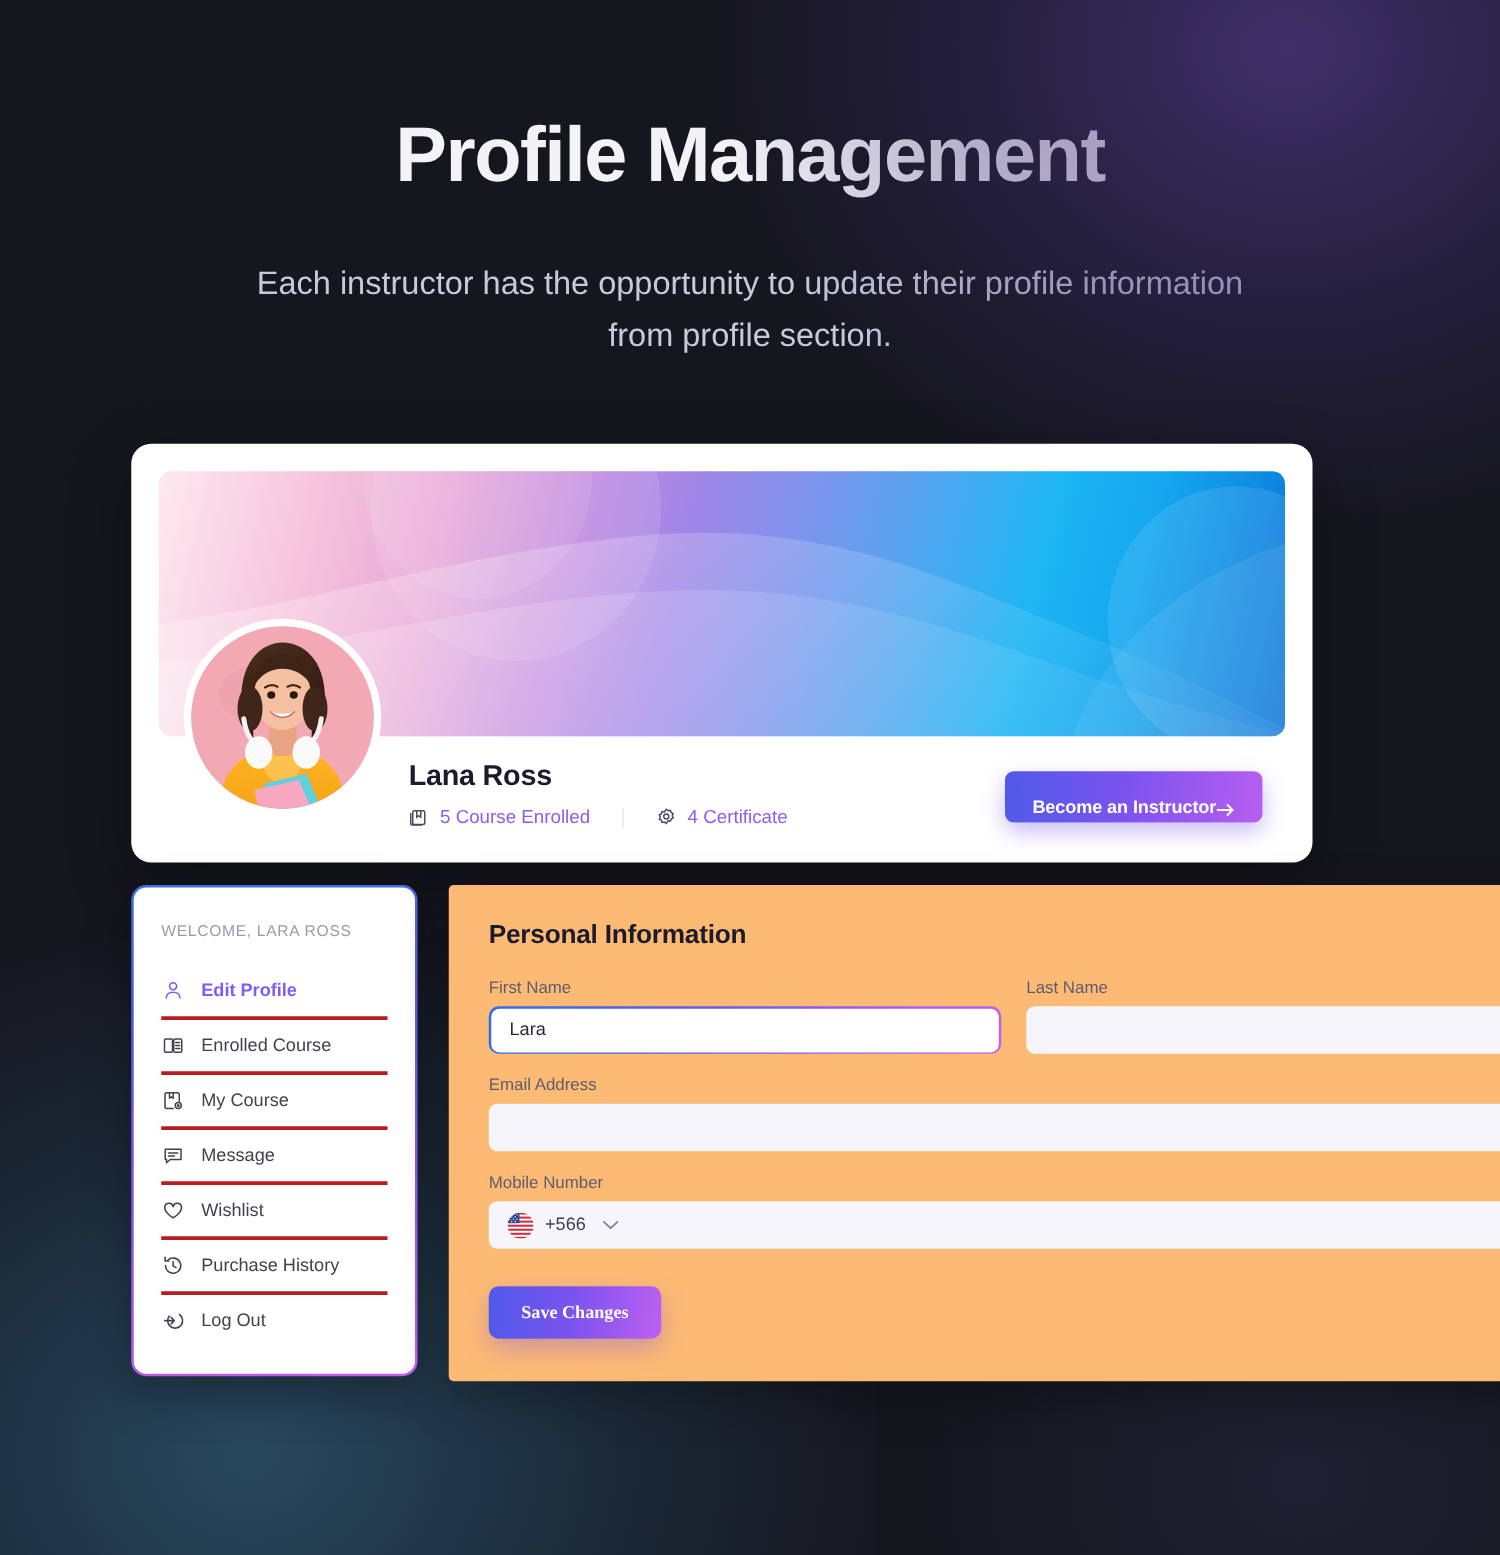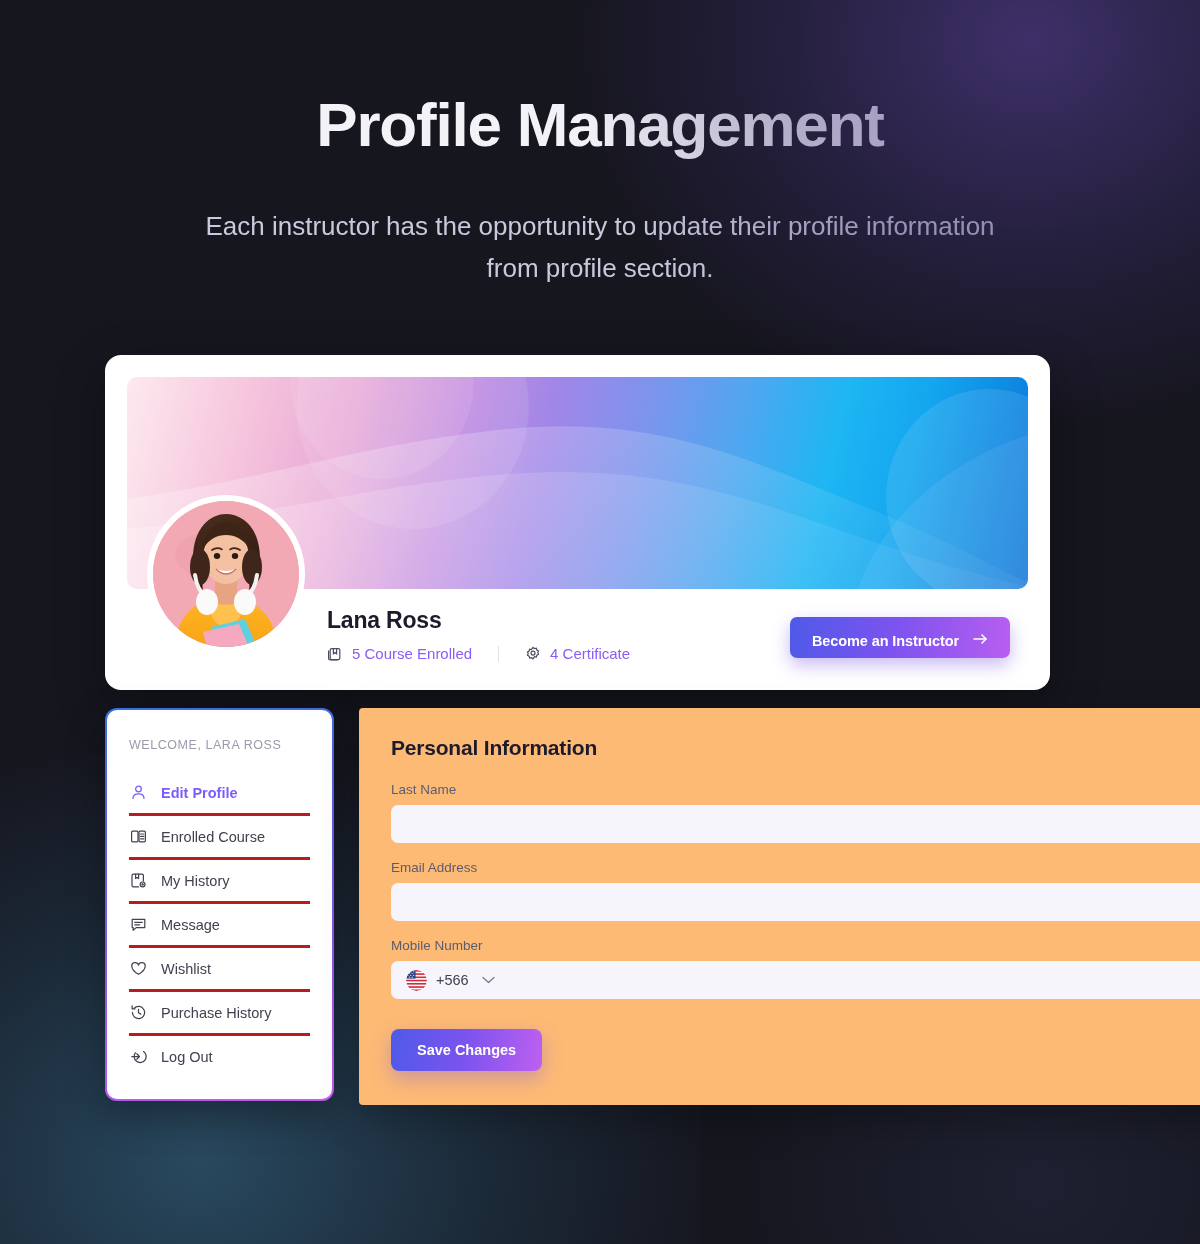--- a/index.html
+++ b/index.html
@@ -152,24 +152,23 @@
   }
   .stat svg { flex: 0 0 auto; }
   .stat-divider {
     width: 1px;
     height: 16px;
     background: #e2e2ec;
   }
 
   .btn-instructor {
     display: inline-flex;
-    align-items: flex-start;
-    gap: 14px;
+    align-items: flex-end;
     height: 41px;
-    padding: 16px 22px;
+    padding: 4px 22px;
     border: none;
     border-radius: 7px;
     background: linear-gradient(97deg, #4f5ae8 0%, #7d53ef 48%, #b85ef0 100%);
     color: #ffffff;
     font-family: "Liberation Sans", sans-serif;
     font-size: 14.5px;
     font-weight: 700;
     letter-spacing: -0.1px;
     cursor: pointer;
     box-shadow: 0 7px 18px rgba(118,83,233,0.40);
@@ -307,21 +306,21 @@
   .chev { margin-left: 4px; }
 
   .btn-save {
     margin-top: 13px;
     height: 42px;
     padding: 0 26px;
     border: none;
     border-radius: 8px;
     background: linear-gradient(97deg, #4f5ae8 0%, #7d53ef 50%, #bd60f0 100%);
     color: #ffffff;
-    font-family: Liberation Sans, sans-serif;
+    font-family: Liberation Serif, serif;
     font-size: 14.5px;
     font-weight: 700;
     cursor: pointer;
     box-shadow: 0 8px 20px rgba(118,83,233,0.35);
   }
 </style>
 </head>
 <body>
 
 <div class="page">
@@ -477,21 +476,21 @@
 
         <div class="nav-item">
           <span class="ico">
             <svg width="17" height="17" viewBox="0 0 17 17" fill="none" stroke="#41414f" stroke-width="1.2" stroke-linecap="round" stroke-linejoin="round">
               <path d="M13.4 9V3.6a1.4 1.4 0 0 0-1.4-1.4H3.4A1.4 1.4 0 0 0 2 3.6v9.8a1.4 1.4 0 0 0 1.4 1.4h5.2"></path>
               <path d="M5.6 2.2v4.4l1.5-1.1 1.5 1.1V2.2"></path>
               <circle cx="12.6" cy="12.4" r="2.4"></circle>
               <circle cx="12.6" cy="12.4" r="0.6" fill="#41414f"></circle>
             </svg>
           </span>
-          <span>My History</span>
+          <span>My Course</span>
         </div>
 
         <div class="nav-item">
           <span class="ico">
             <svg width="17" height="17" viewBox="0 0 17 17" fill="none" stroke="#41414f" stroke-width="1.2" stroke-linecap="round" stroke-linejoin="round">
               <path d="M2.2 3.4h12.6v8.2H6.2L3.2 14.2v-2.6H2.2z"></path>
               <path d="M4.8 6.4h7.4M4.8 8.8h4.8"></path>
             </svg>
           </span>
           <span>Message</span>
@@ -527,20 +526,26 @@
           </span>
           <span>Log Out</span>
         </div>
       </div>
     </nav>
 
     <section class="form-panel">
       <h2 class="form-title">Personal Information</h2>
 
       <div class="form-row">
+        <div class="field half">
+          <label class="field-label">First Name</label>
+          <div class="input-focus-wrap">
+            <input class="input" type="text" value="Lara" style="">
+          </div>
+        </div>
         <div class="field half">
           <label class="field-label">Last Name</label>
           <input class="input" type="text" placeholder="" style="">
         </div>
       </div>
 
       <div class="field">
         <label class="field-label">Email Address</label>
         <input class="input" type="email" placeholder="" style="">
       </div>

